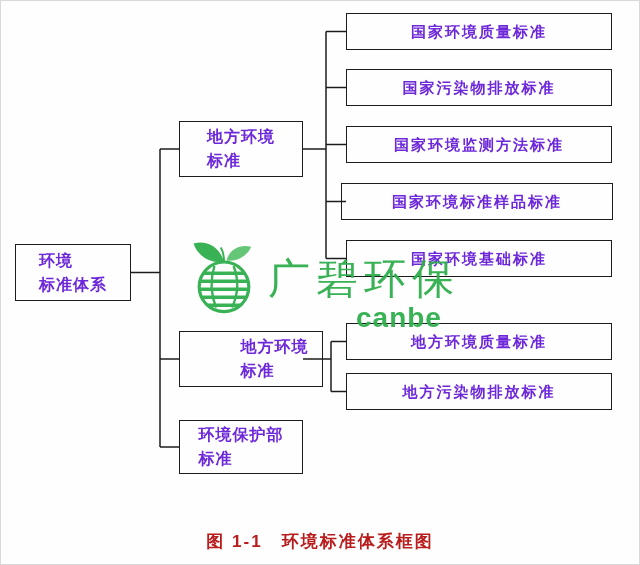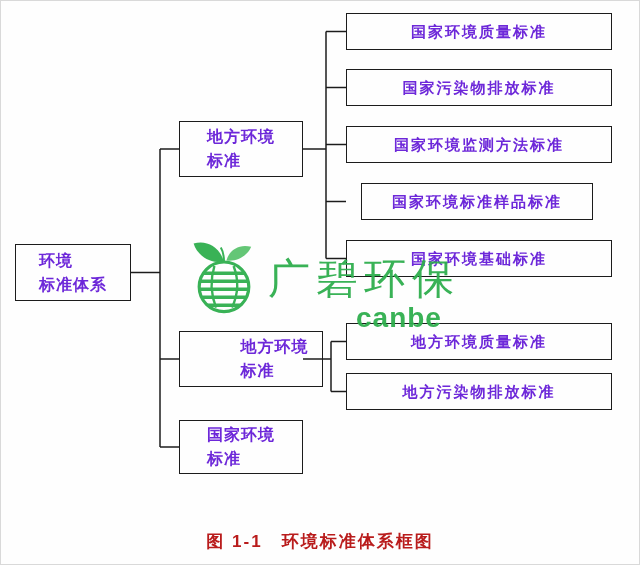--- a/index.html
+++ b/index.html
@@ -114,30 +114,30 @@
 
   <div class="node" style="left:14px; top:243px; width:116px; height:57px;">环境
 标准体系</div>
 
   <div class="node" style="left:178px; top:120px; width:124px; height:56px;">地方环境
 标准</div>
 
   <div class="node" style="left:178px; top:330px; width:144px; height:56px;padding-left:47px;">地方环境
 标准</div>
 
-  <div class="node" style="left:178px; top:419px; width:124px; height:54px;">国家环境
+  <div class="node" style="left:178px; top:419px; width:124px; height:54px;">环境保护部
 标准</div>
 
   <div class="node leaf" style="left:345px; top:12px;  width:266px; height:37px;">国家环境质量标准</div>
 
   <div class="node leaf" style="left:345px; top:68px;  width:266px; height:37px;">国家污染物排放标准</div>
 
   <div class="node leaf" style="left:345px; top:125px; width:266px; height:37px;">国家环境监测方法标准</div>
 
-  <div class="node leaf" style="left:360px; top:182px; width:232px; height:37px;">国家环境标准样品标准</div>
+  <div class="node leaf" style="left:340px; top:182px; width:272px; height:37px;">国家环境标准样品标准</div>
 
   <div class="node leaf" style="left:345px; top:239px; width:266px; height:37px;">国家环境基础标准</div>
 
   <div class="node leaf" style="left:345px; top:322px; width:266px; height:37px;font-family:Liberation Serif, serif;">地方环境质量标准</div>
 
   <div class="node leaf" style="left:345px; top:372px; width:266px; height:37px;">地方污染物排放标准</div>
 
   <div class="watermark">
     <svg class="wm-logo" viewBox="0 0 100 105">
       <defs>

